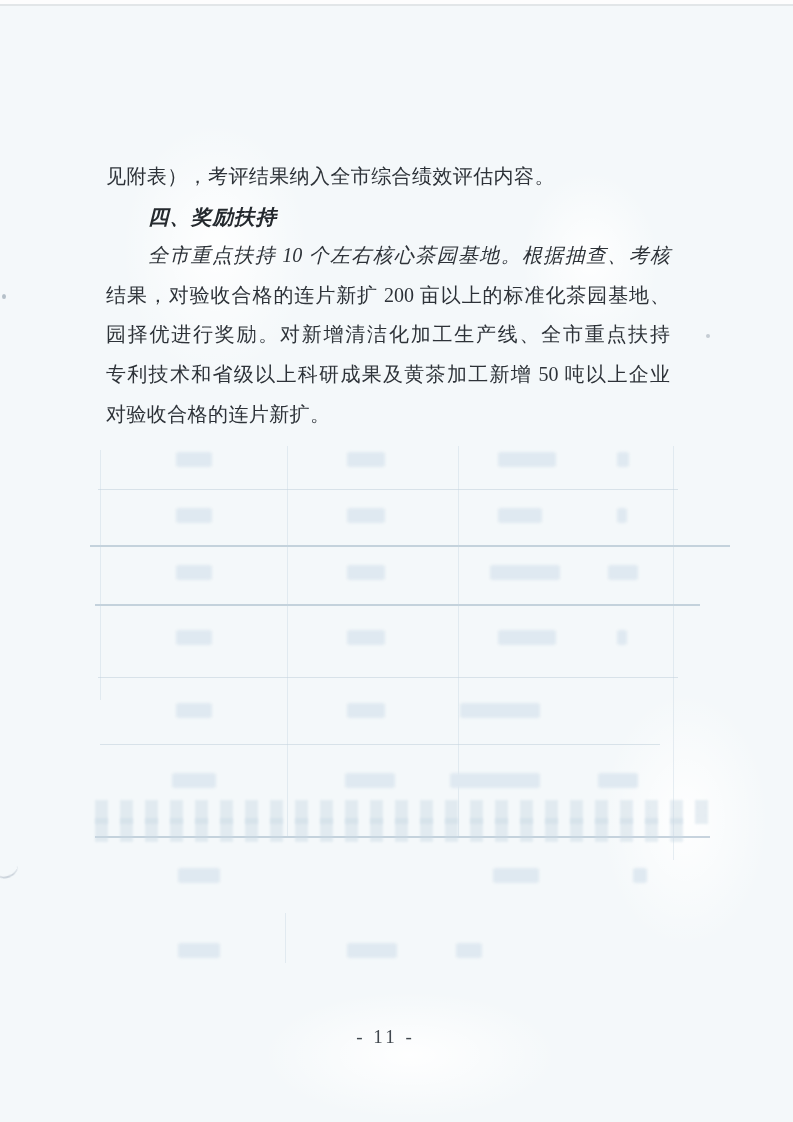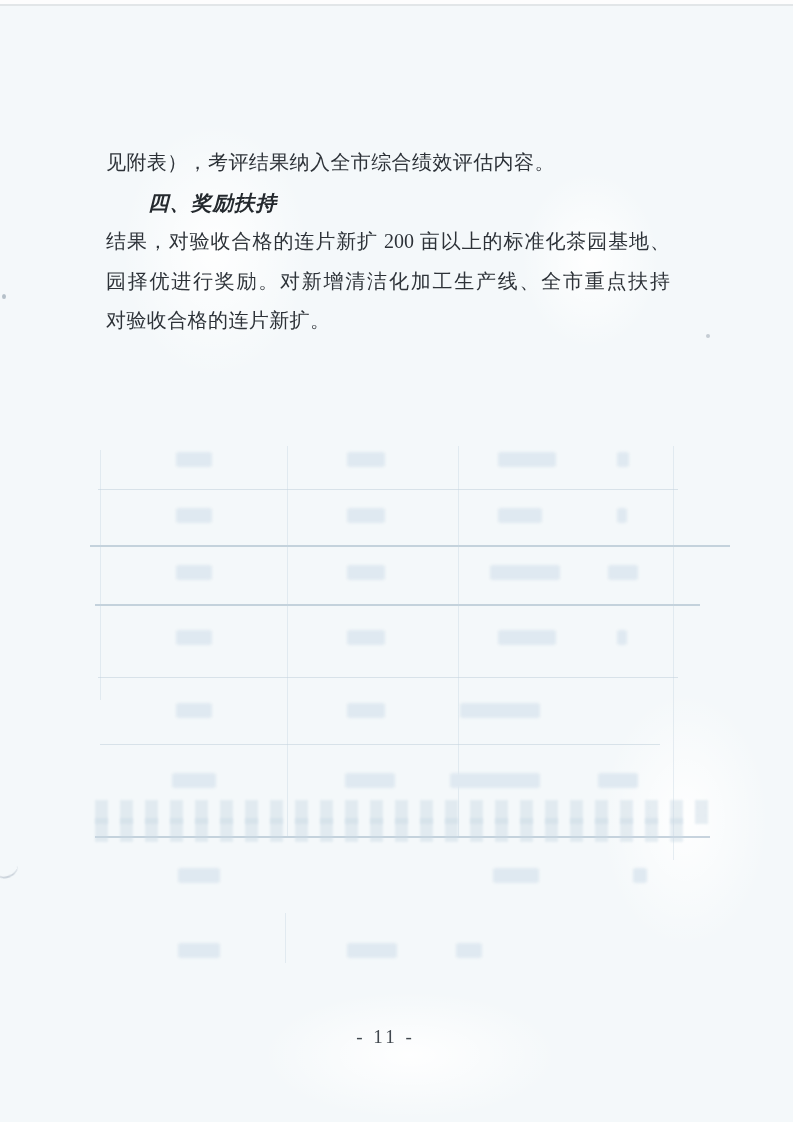--- a/index.html
+++ b/index.html
@@ -12,21 +12,21 @@
   .scan-top{position:absolute;left:0;top:0;width:100%;height:4px;background:#fdfdfd;}
   .scan-top-line{position:absolute;left:0;top:4px;width:100%;height:2px;background:#e2e6e8;}
   .patch{position:absolute;border-radius:50%;
     background:radial-gradient(ellipse at center, rgba(255,255,255,.95) 0%, rgba(255,255,255,0) 70%);}
   .speck{position:absolute;border-radius:50%;}
   .squiggle{position:absolute;left:-4px;top:860px;width:22px;height:16px;
     border-bottom:2px solid rgba(150,165,180,.45);border-radius:0 0 60% 40%;
     transform:rotate(-12deg);filter:blur(.4px);}
   
   .textblock{
-    position:absolute;left:106px;top:143px;width:564px;
+    position:absolute;left:106px;top:157px;width:564px;
     color:#2d3238;font-size:20px;
   }
   .tline{height:39.6px;line-height:39.6px;letter-spacing:.4px;}
   .just{text-align:justify;text-align-last:justify;letter-spacing:0;}
   .indent{text-indent:42px;font-style:italic;}
   .heading{
     font-family:"Liberation Sans","DejaVu Sans",sans-serif;
     font-weight:700;font-size:20.5px;color:#24292e;letter-spacing:1px;
   }
   
@@ -102,20 +102,22 @@
       <div class="gblob" style="left: 178px; top: 943px; width: 42px;"></div>
       <div class="gblob" style="left: 347px; top: 943px; width: 50px;"></div>
       <div class="gblob" style="left: 456px; top: 943px; width: 26px;"></div>
       <div class="gband" style="left: 95px; top: 800px; width: 615px;"></div>
       <div class="gband" style="left: 95px; top: 818px; width: 600px;"></div>
     </div>
 
   <div class="textblock">
     <div class="tline">见附表），考评结果纳入全市综合绩效评估内容。</div>
     <div class="tline heading indent">四、奖励扶持</div>
+    <div class="tline just indent">全市重点扶持 10 个左右核心茶园基地。根据抽查、考核</div>
     <div class="tline just">结果，对验收合格的连片新扩 200 亩以上的标准化茶园基地、</div>
     <div class="tline just">园择优进行奖励。对新增清洁化加工生产线、全市重点扶持</div>
+    <div class="tline just">专利技术和省级以上科研成果及黄茶加工新增 50 吨以上企业</div>
     <div class="tline">对验收合格的连片新扩。</div>
   </div>
 
   <div class="pageno">- 11 -</div>
 
 </div>
 
 </body></html>

